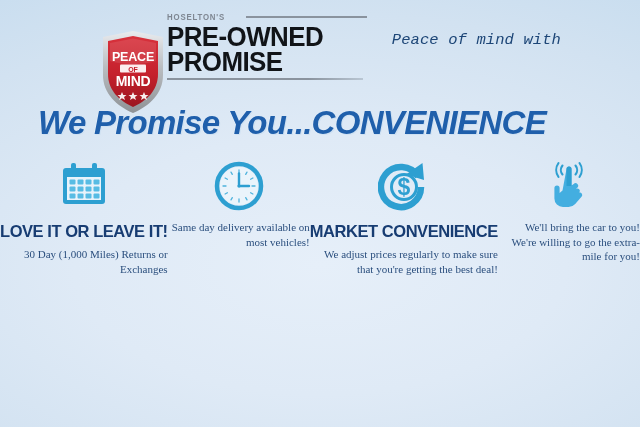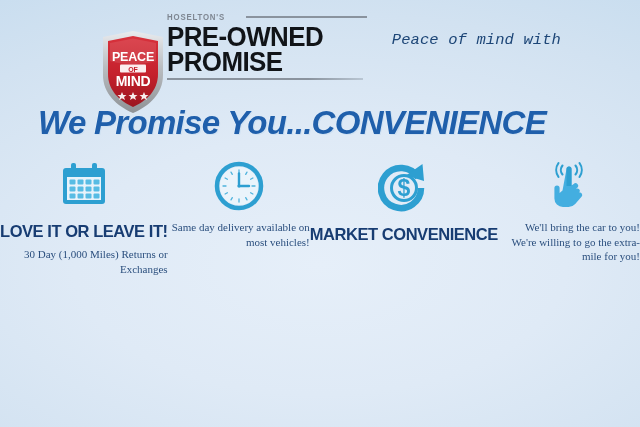--- a/index.html
+++ b/index.html
@@ -264,20 +264,21 @@
     <div class="cell">
       <div class="icon-box">
         <svg width="52" height="52" viewBox="0 0 52 52">
           <path d="M40 17.5 A20 20 0 1 0 43 28" fill="none" stroke="#2d9fd1" stroke-width="6.5" stroke-linecap="butt"></path>
           <polygon points="44.5,4 46,21 28,15.5" fill="#2d9fd1"></polygon>
           <circle cx="26" cy="28" r="12.5" fill="none" stroke="#2d9fd1" stroke-width="3"></circle>
           <text x="26" y="36" text-anchor="middle" fill="#2d9fd1" font-family="Liberation Sans, sans-serif" font-size="23" font-weight="bold">$</text>
         </svg>
       </div>
       <div class="cell-title">MARKET CONVENIENCE</div>
+      <div class="cell-desc">We adjust prices regularly to make sure that you're getting the best deal!</div>
     </div>
 
     <div class="cell">
       <div class="icon-box">
         <svg width="52" height="52" viewBox="0 0 52 52">
           <g fill="none" stroke="#2d9fd1" stroke-width="2.1" stroke-linecap="round">
             <path d="M19.5 14.5 a7 7 0 0 1 0 -9"></path>
             <path d="M15.5 17 a12 12 0 0 1 0 -14"></path>
             <path d="M32.5 14.5 a7 7 0 0 0 0 -9"></path>
             <path d="M36.5 17 a12 12 0 0 0 0 -14"></path>

